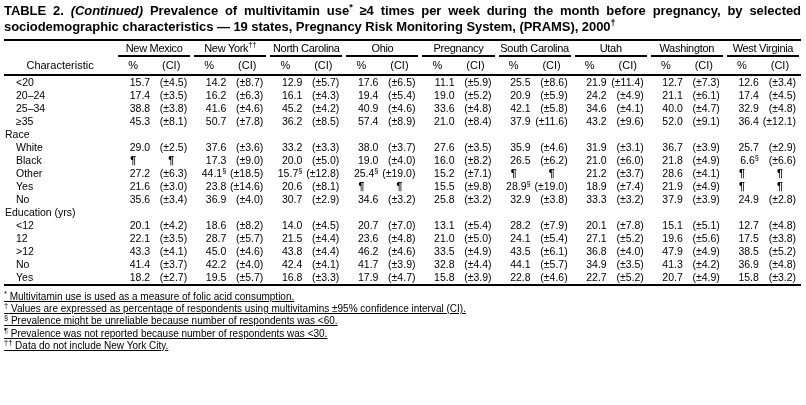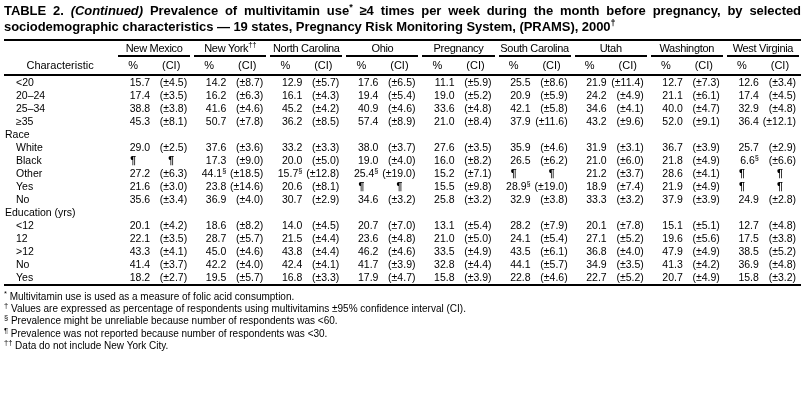--- a/index.html
+++ b/index.html
@@ -31,21 +31,21 @@
   tbody td{
     font-size:10.5px;height:13px;line-height:13px;padding:0;
     white-space:nowrap;overflow:visible;
   }
   td.sec{text-align:left;padding-left:1px;}
   td.lbl{padding-left:12px;}
   td.p{text-align:right;}
   td.c{text-align:right;padding-right:5px;}
   td.pil{text-align:center;font-weight:bold;padding-right:0;}
   .fns{margin-top:5px;font-size:10px;line-height:12.3px;}
-  .fn{padding-left:15px;text-indent:-15px;}
+  .fn{padding-left:15px;text-indent:-15px;text-decoration:underline;}
   .fm{font-size:75%;}
 </style>
 </head>
 <body>
 
 <div class="page">
   <p class="title"><span>TABLE 2. </span><i>(Continued)</i><span> Prevalence of multivitamin use</span><sup>*</sup><span> ≥4 times per week during the month before pregnancy, by selected sociodemographic characteristics — 19 states, Pregnancy Risk Monitoring System, (PRAMS), 2000</span><sup>†</sup></p>
 
   <table class="tbl">
     <colgroup id="cols">

